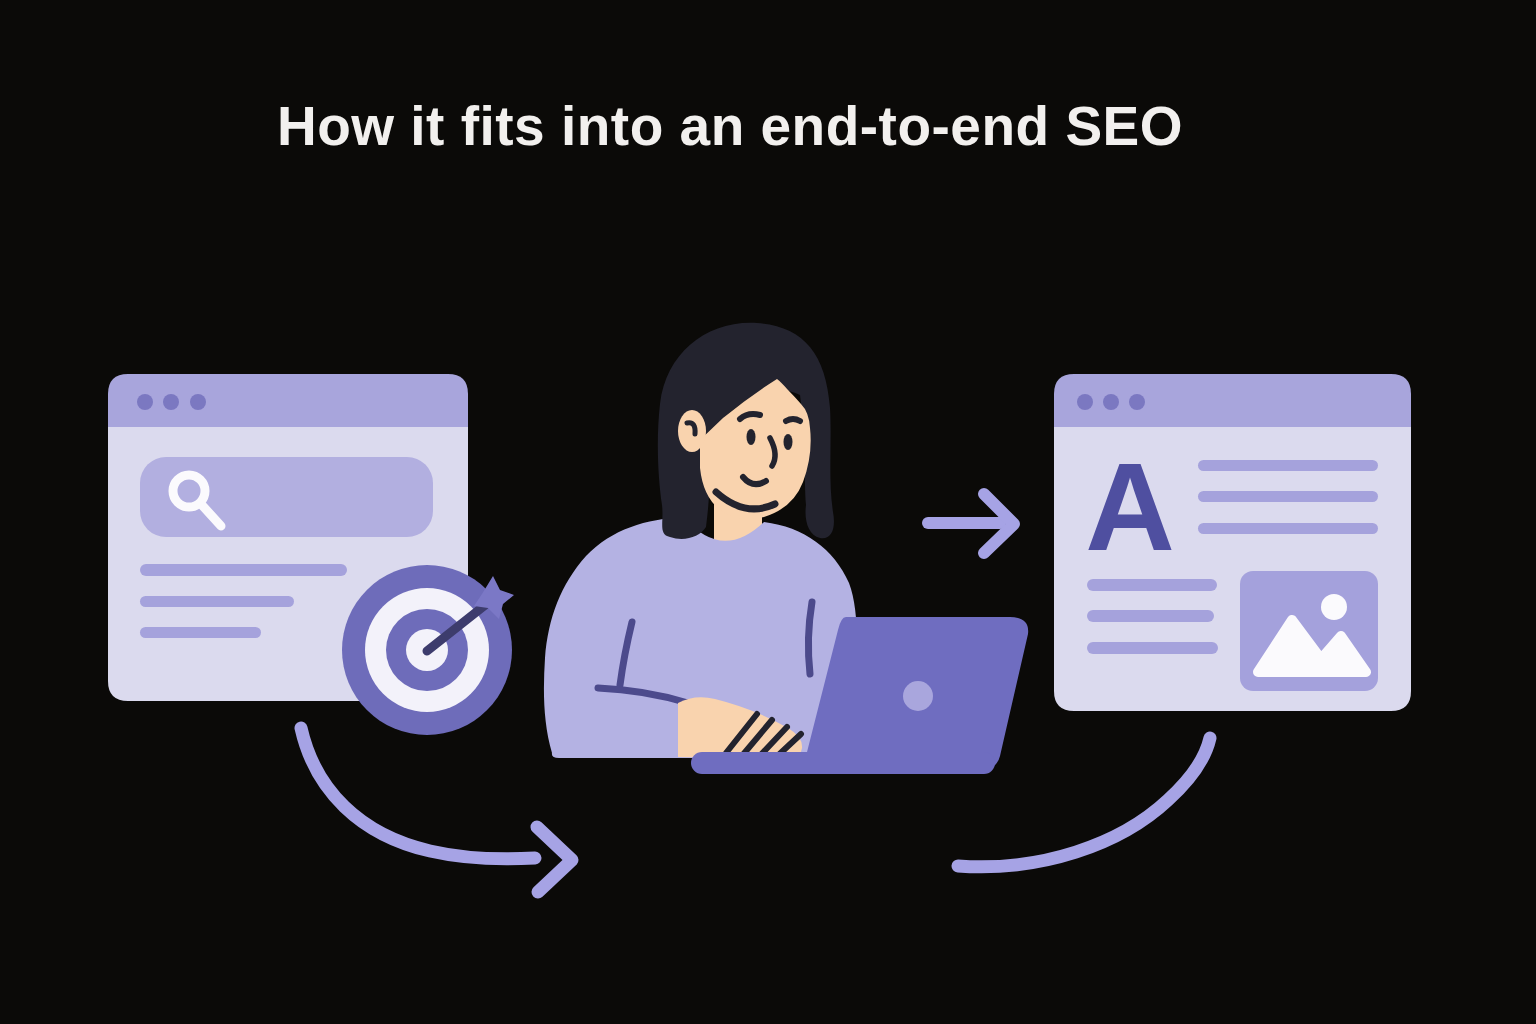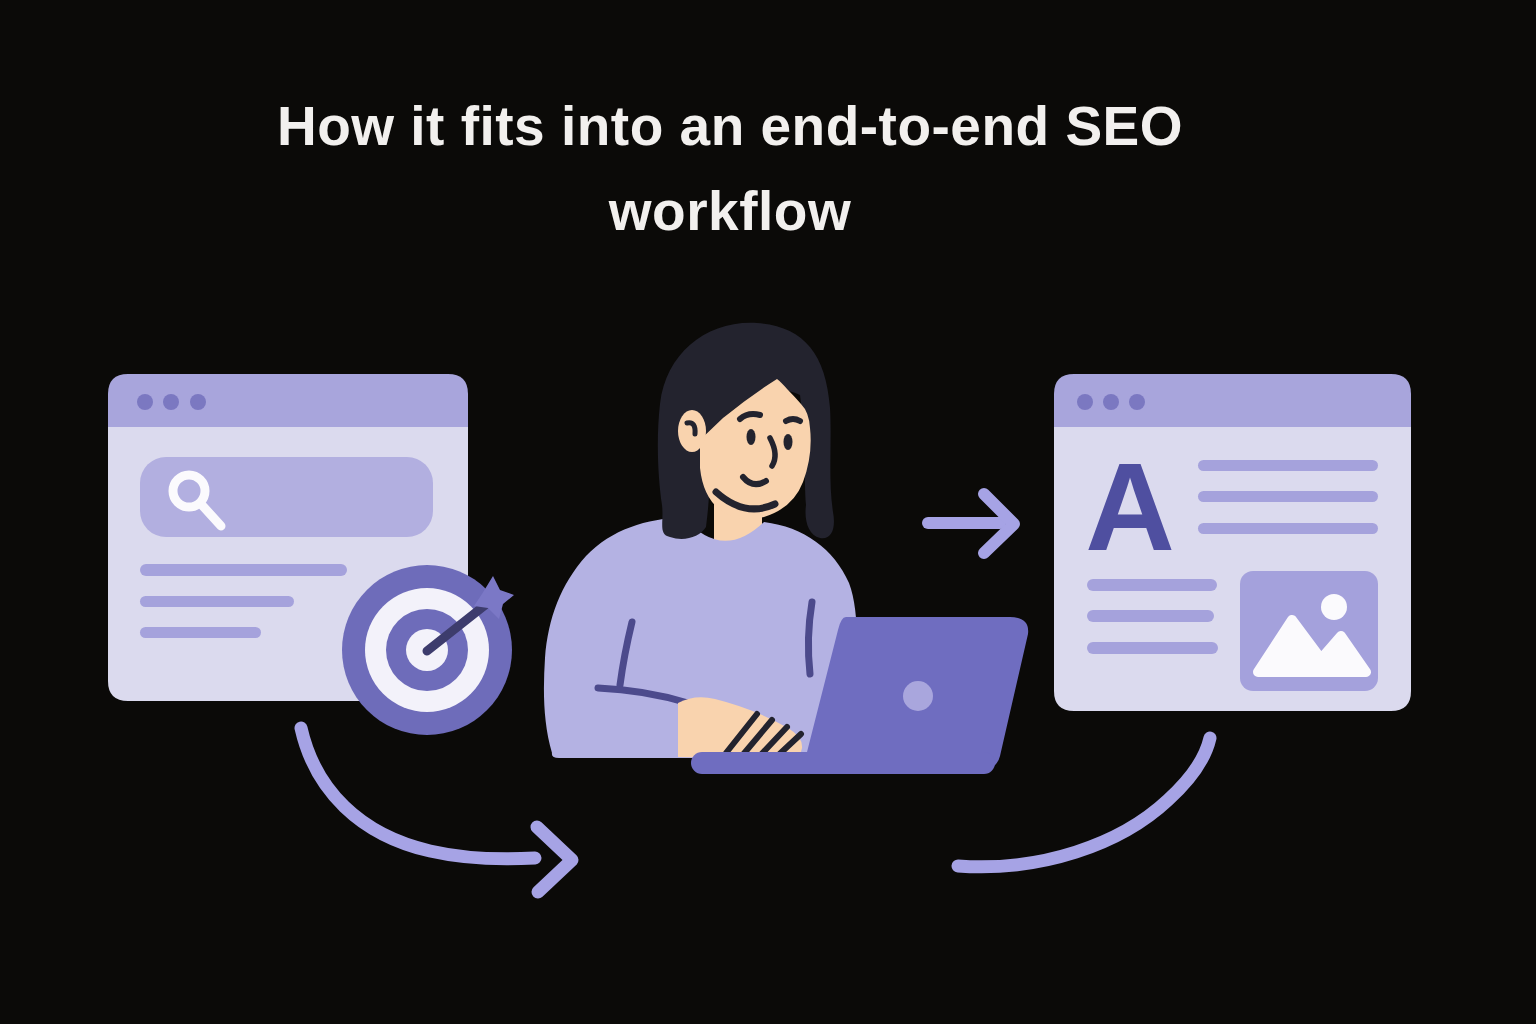--- a/index.html
+++ b/index.html
@@ -37,21 +37,20 @@
   .f-letter{fill:var(--letter_a);font-weight:700;font-size:124px;
     font-family:"Liberation Sans",sans-serif;}
 </style>
 </head>
 <body>
 
 <div class="stage">
 
   <h1 class="title">
     <span>How it fits into an end-to-end SEO</span>
-    <span>workflow</span>
   </h1>
 
   <svg width="1536" height="1024" viewBox="0 0 1536 1024">
 
     <g>
       <path class="f-body" d="M108 427 L468 427 L468 681 Q468 701 448 701 L128 701 Q108 701 108 681 Z"></path>
       <path class="f-header" d="M108 394 Q108 374 128 374 L448 374 Q468 374 468 394 L468 427 L108 427 Z"></path>
       <g>
         <circle class="f-dot" cx="145" cy="402" r="8"></circle>
         <circle class="f-dot" cx="171" cy="402" r="8"></circle>

